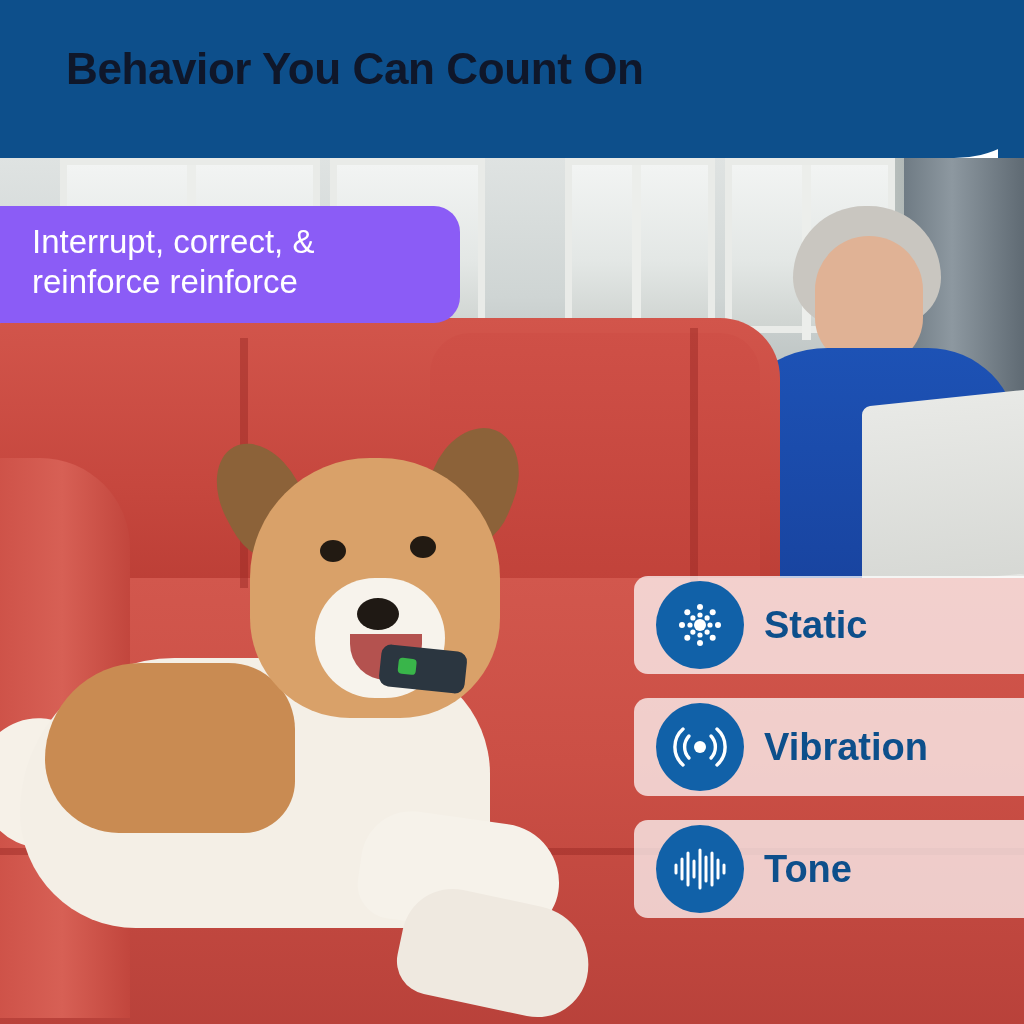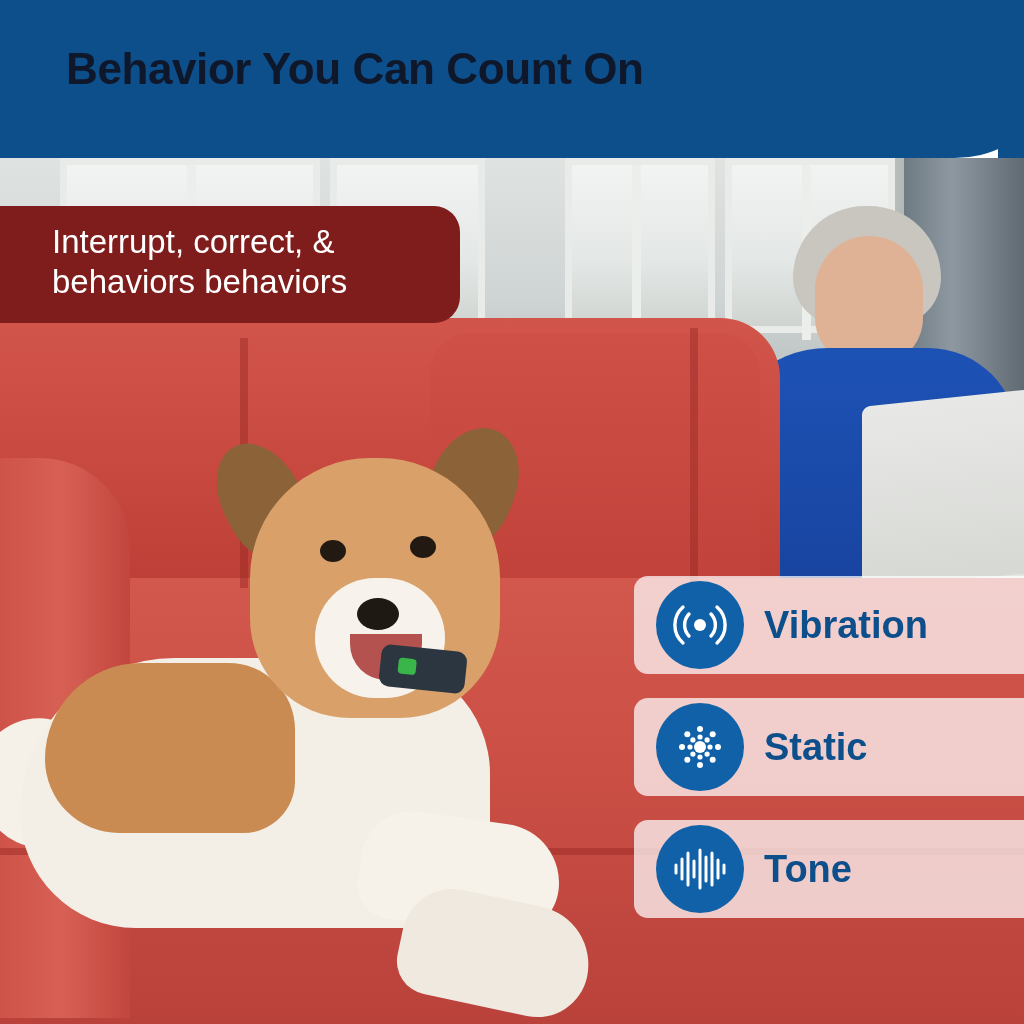--- a/index.html
+++ b/index.html
@@ -308,23 +308,23 @@
     background: #39b54a;
     border-radius: 4px;
   }
 
   
   .callout {
     position: absolute;
     left: 0;
     top: 48px;
     width: 460px;
-    padding: 16px 24px 20px 52px;
+    padding: 16px 24px 20px 32px;
     box-sizing: border-box;
-    background: #7f1d1d;
+    background: #8b5cf6;
     border-top-right-radius: 26px;
     border-bottom-right-radius: 26px;
     color: #ffffff;
     font-size: 33px;
     line-height: 1.22;
     font-weight: 400;
   }
   .callout-line { display: block; white-space: nowrap; }
 
   
@@ -415,37 +415,24 @@
     <div class="dog-eye dog-eye-l"></div>
     <div class="dog-eye dog-eye-r"></div>
     <div class="dog-nose"></div>
     <div class="dog-mouth"></div>
     <div class="collar-unit"></div>
     <div class="dog-leg1"></div>
     <div class="dog-leg2"></div>
 
     <div class="callout">
       <span class="callout-line">Interrupt, correct, &amp;</span>
-      <span class="callout-line">behaviors behaviors</span>
+      <span class="callout-line">reinforce reinforce</span>
     </div>
 
     <div class="features">
-
-      <div class="feature">
-        <div class="feature-icon">
-          <svg width="58" height="58" viewBox="0 0 58 58" aria-hidden="true">
-            <circle cx="29" cy="29" r="6" fill="#ffffff"></circle>
-            <path d="M18 18 A16 16 0 0 0 18 40" stroke="#ffffff" stroke-width="3.4" fill="none" stroke-linecap="round"></path>
-            <path d="M40 18 A16 16 0 0 1 40 40" stroke="#ffffff" stroke-width="3.4" fill="none" stroke-linecap="round"></path>
-            <path d="M12 11 A24 24 0 0 0 12 47" stroke="#ffffff" stroke-width="3.4" fill="none" stroke-linecap="round"></path>
-            <path d="M46 11 A24 24 0 0 1 46 47" stroke="#ffffff" stroke-width="3.4" fill="none" stroke-linecap="round"></path>
-          </svg>
-        </div>
-        <div class="feature-label">Vibration</div>
-      </div>
 
       <div class="feature">
         <div class="feature-icon">
           <svg width="58" height="58" viewBox="0 0 58 58" aria-hidden="true">
             <circle cx="29" cy="29" r="6" fill="#ffffff"></circle>
             <g fill="#ffffff">
               <circle cx="29" cy="11" r="3"></circle>
               <circle cx="41.7" cy="16.3" r="3"></circle>
               <circle cx="47" cy="29" r="3"></circle>
               <circle cx="41.7" cy="41.7" r="3"></circle>
@@ -462,20 +449,33 @@
               <circle cx="19" cy="29" r="2.6"></circle>
               <circle cx="21.9" cy="21.9" r="2.6"></circle>
             </g>
           </svg>
         </div>
         <div class="feature-label">Static</div>
       </div>
 
       <div class="feature">
         <div class="feature-icon">
+          <svg width="58" height="58" viewBox="0 0 58 58" aria-hidden="true">
+            <circle cx="29" cy="29" r="6" fill="#ffffff"></circle>
+            <path d="M18 18 A16 16 0 0 0 18 40" stroke="#ffffff" stroke-width="3.4" fill="none" stroke-linecap="round"></path>
+            <path d="M40 18 A16 16 0 0 1 40 40" stroke="#ffffff" stroke-width="3.4" fill="none" stroke-linecap="round"></path>
+            <path d="M12 11 A24 24 0 0 0 12 47" stroke="#ffffff" stroke-width="3.4" fill="none" stroke-linecap="round"></path>
+            <path d="M46 11 A24 24 0 0 1 46 47" stroke="#ffffff" stroke-width="3.4" fill="none" stroke-linecap="round"></path>
+          </svg>
+        </div>
+        <div class="feature-label">Vibration</div>
+      </div>
+
+      <div class="feature">
+        <div class="feature-icon">
           <svg width="60" height="58" viewBox="0 0 60 58" aria-hidden="true">
             <g stroke="#ffffff" stroke-width="3" stroke-linecap="round">
               <line x1="6" y1="25" x2="6" y2="33"></line>
               <line x1="12" y1="19" x2="12" y2="39"></line>
               <line x1="18" y1="13" x2="18" y2="45"></line>
               <line x1="24" y1="21" x2="24" y2="37"></line>
               <line x1="30" y1="10" x2="30" y2="48"></line>
               <line x1="36" y1="17" x2="36" y2="41"></line>
               <line x1="42" y1="13" x2="42" y2="45"></line>
               <line x1="48" y1="20" x2="48" y2="38"></line>

